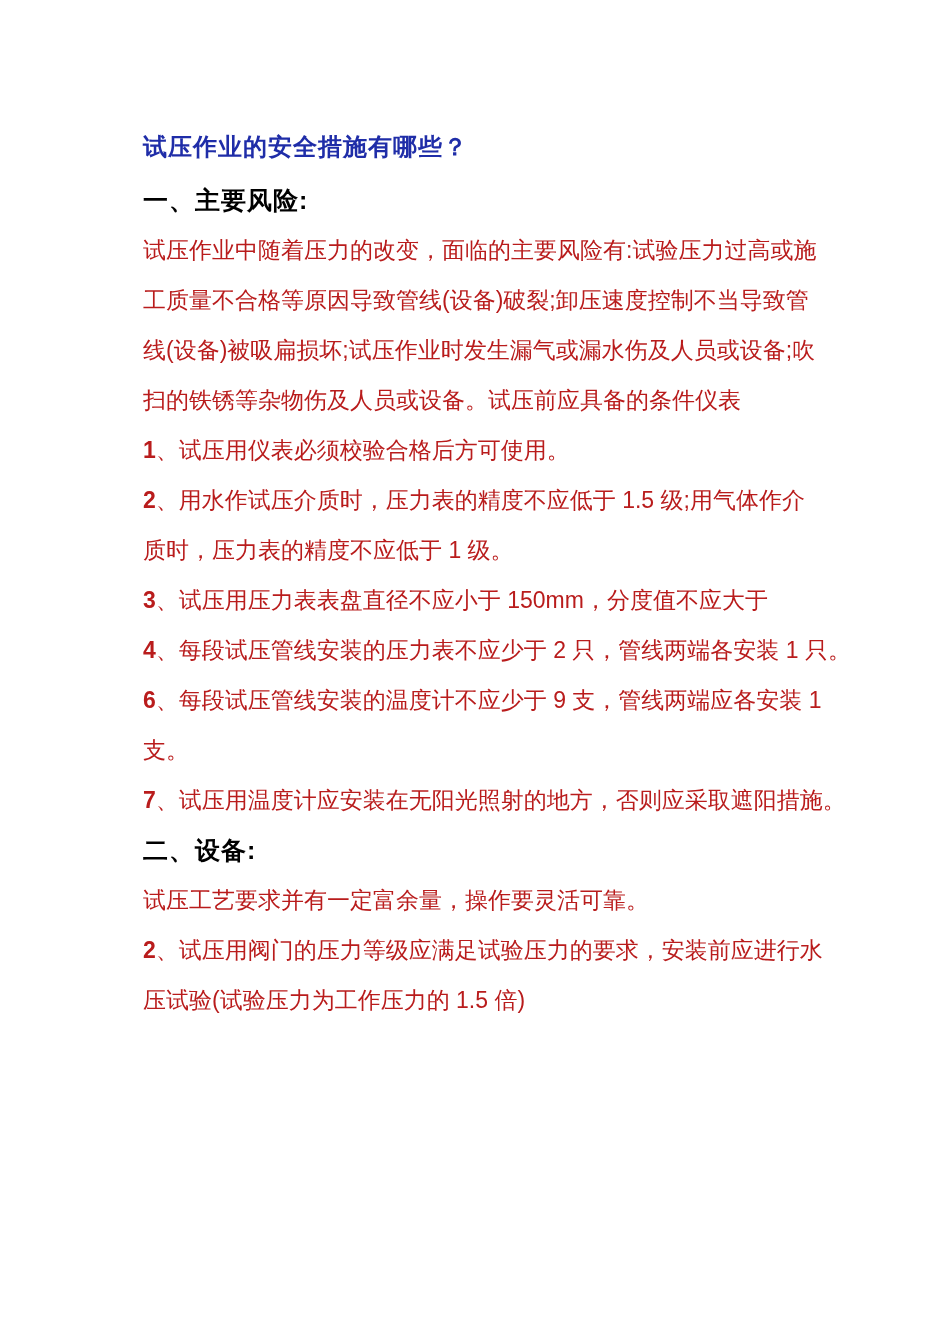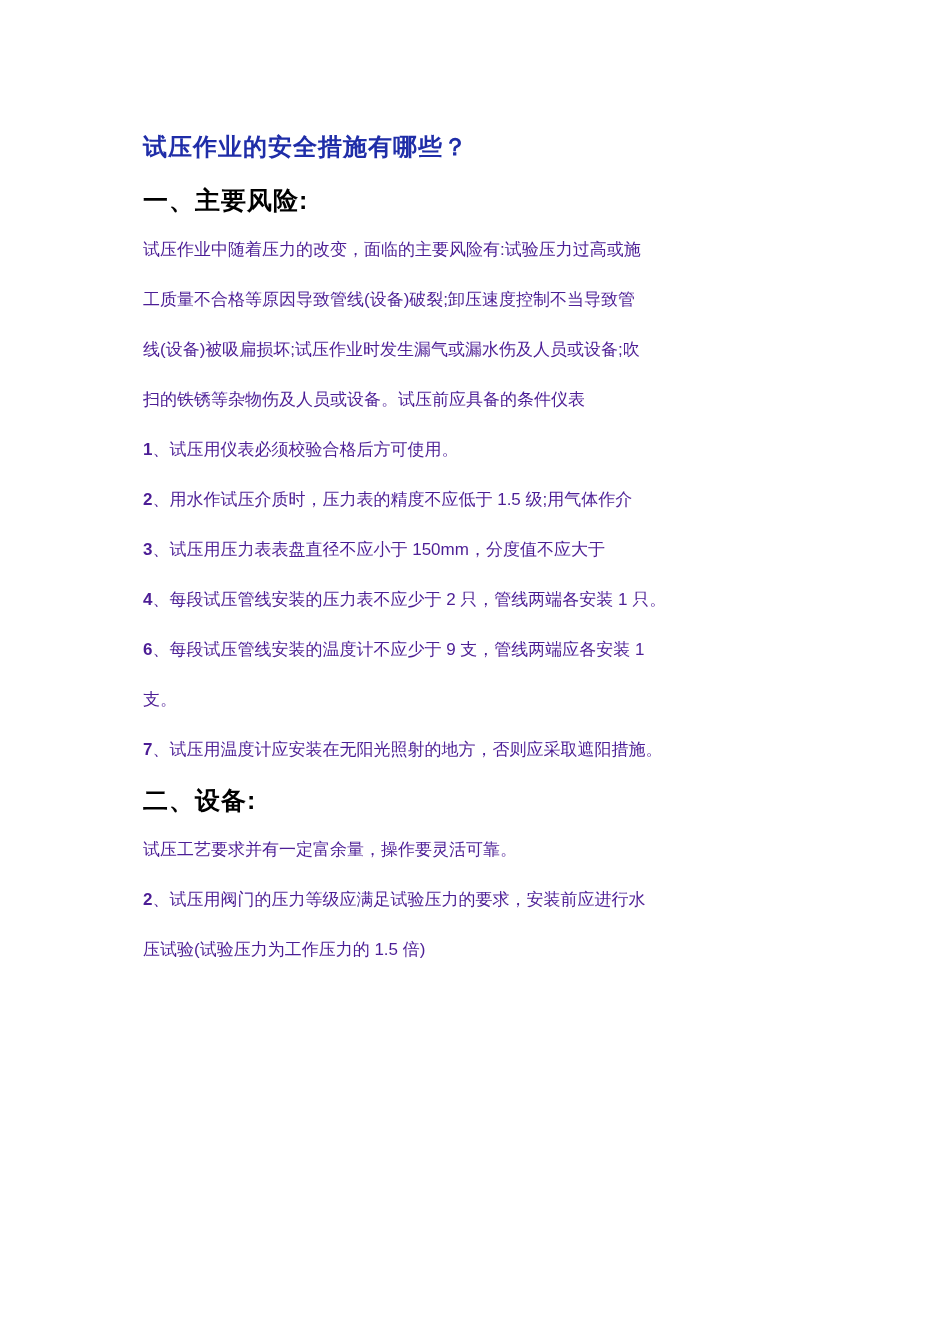--- a/index.html
+++ b/index.html
@@ -22,22 +22,22 @@
     font-family: "Liberation Serif", "DejaVu Serif", serif;
     font-size: 24px;
     font-weight: bold;
     line-height: 33px;
     letter-spacing: 1px;
     white-space: nowrap;
   }
   .doc-body .line {
     height: 50px;
     line-height: 50px;
-    font-size: 17px;
-    color: #4c1d95;
+    font-size: 23px;
+    color: #b91c1c;
     white-space: nowrap;
   }
   .doc-body .line.heading {
     font-size: 25px;
     font-weight: bold;
     color: #000000;
     letter-spacing: 1px;
   }
   .doc-body .seg-bold {
     font-weight: bold;
@@ -49,20 +49,21 @@
 <div class="page">
   <h1 class="doc-title" id="doc-title" style="color: rgb(31, 45, 168);">试压作业的安全措施有哪些？</h1>
   <div class="doc-body" id="doc-body">
       <div class="line heading"><span class="seg-bold">一、主要风险:</span></div>
       <div class="line body"><span>试压作业中随着压力的改变，面临的主要风险有:试验压力过高或施</span></div>
       <div class="line body"><span>工质量不合格等原因导致管线(设备)破裂;卸压速度控制不当导致管</span></div>
       <div class="line body"><span>线(设备)被吸扁损坏;试压作业时发生漏气或漏水伤及人员或设备;吹</span></div>
       <div class="line body"><span>扫的铁锈等杂物伤及人员或设备。试压前应具备的条件仪表</span></div>
       <div class="line item"><span class="seg-bold">1</span><span>、试压用仪表必须校验合格后方可使用。</span></div>
       <div class="line item"><span class="seg-bold">2</span><span>、用水作试压介质时，压力表的精度不应低于 1.5 级;用气体作介</span></div>
+      <div class="line body"><span>质时，压力表的精度不应低于 1 级。</span></div>
       <div class="line item"><span class="seg-bold">3</span><span>、试压用压力表表盘直径不应小于 150mm，分度值不应大于</span></div>
       <div class="line item"><span class="seg-bold">4</span><span>、每段试压管线安装的压力表不应少于 2 只，管线两端各安装 1 只。</span></div>
       <div class="line item"><span class="seg-bold">6</span><span>、每段试压管线安装的温度计不应少于 9 支，管线两端应各安装 1</span></div>
       <div class="line body"><span>支。</span></div>
       <div class="line item"><span class="seg-bold">7</span><span>、试压用温度计应安装在无阳光照射的地方，否则应采取遮阳措施。</span></div>
       <div class="line heading"><span class="seg-bold">二、设备:</span></div>
       <div class="line body"><span>试压工艺要求并有一定富余量，操作要灵活可靠。</span></div>
       <div class="line item"><span class="seg-bold">2</span><span>、试压用阀门的压力等级应满足试验压力的要求，安装前应进行水</span></div>
       <div class="line body"><span>压试验(试验压力为工作压力的 1.5 倍)</span></div>
     </div>

